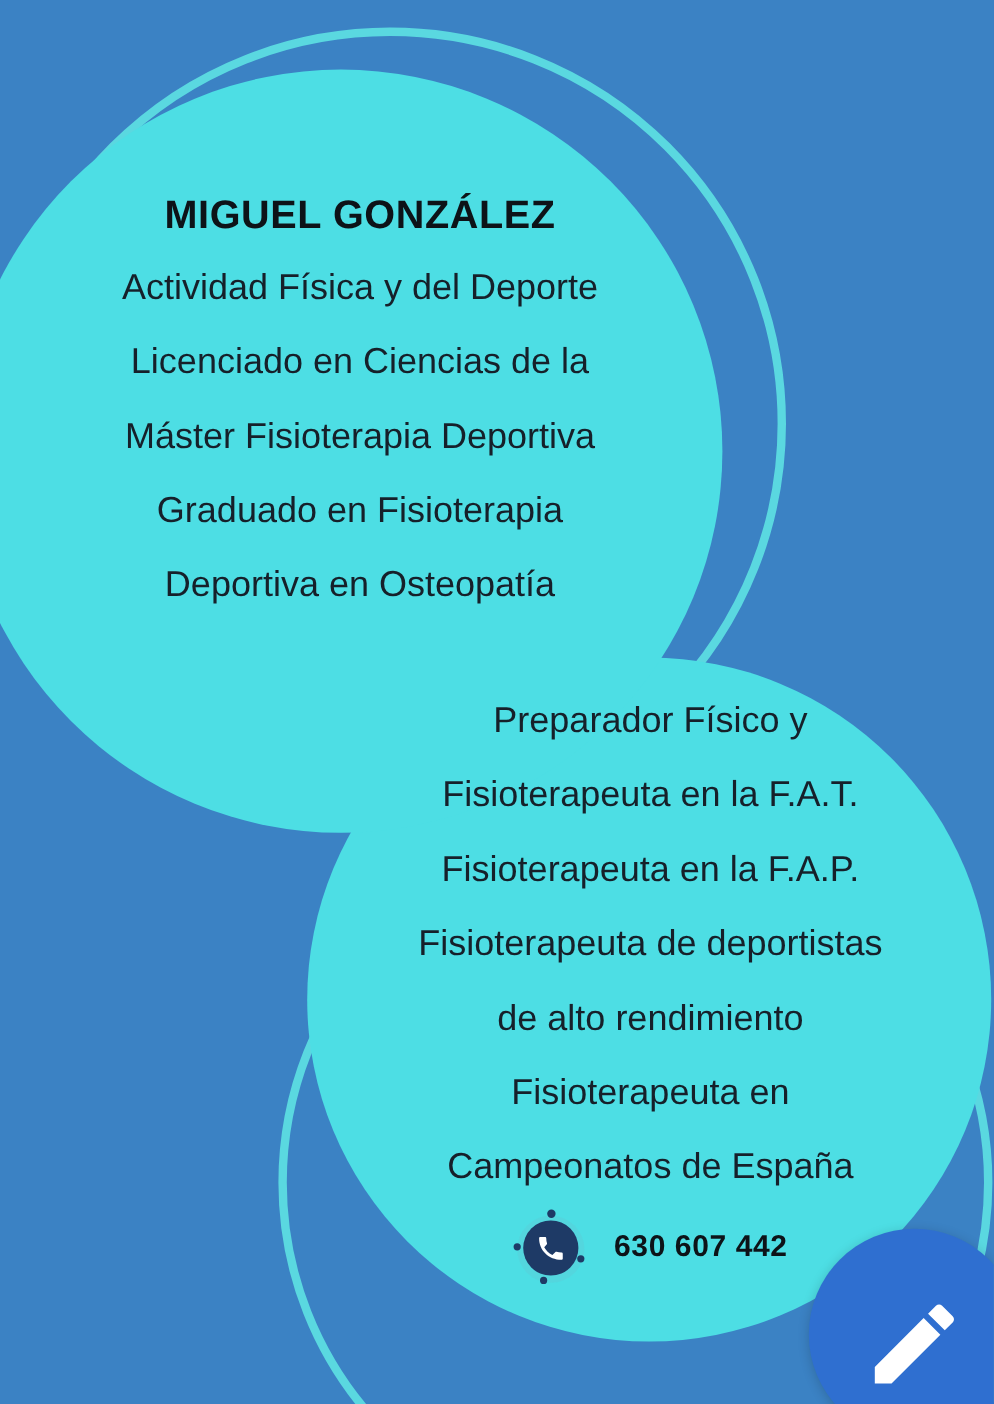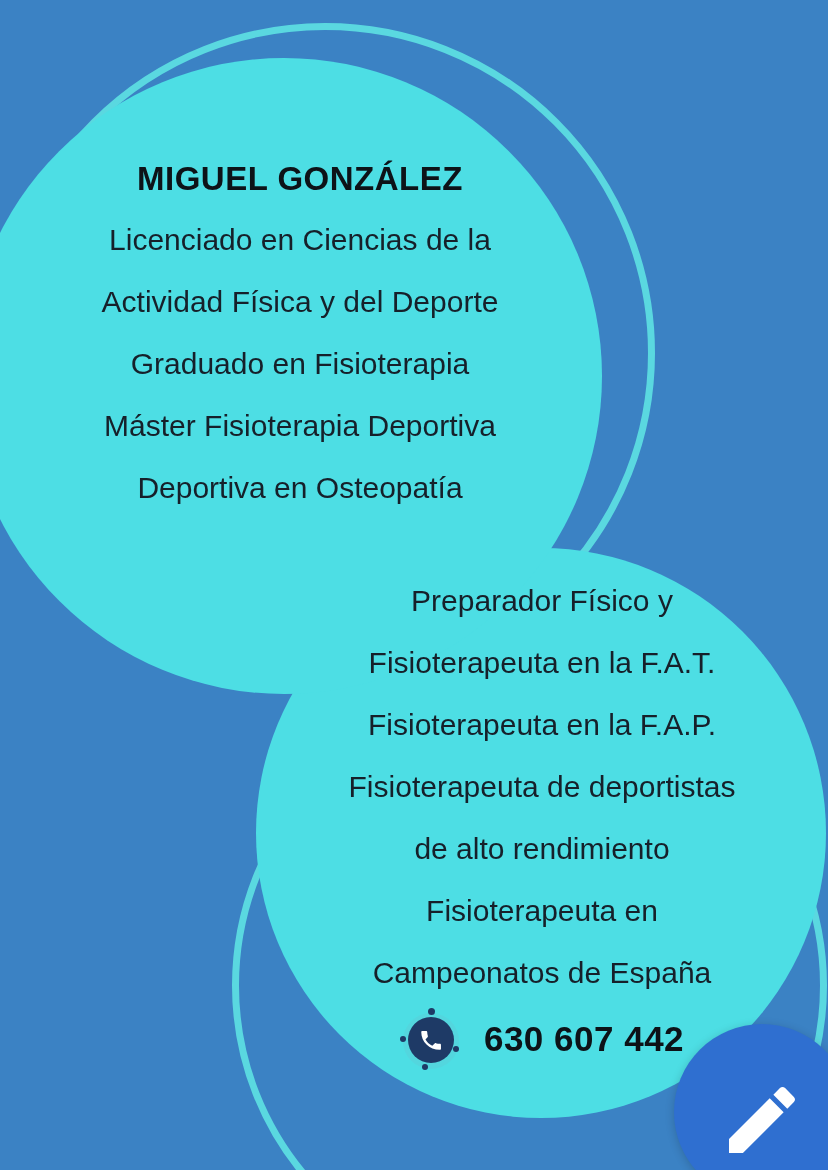--- a/index.html
+++ b/index.html
@@ -147,21 +147,21 @@
     width: 7px;
     height: 7px;
     border-radius: 50%;
     background: #1e3a66;
   }
   .phone-icon .dot.d1 { left: 28px; top: 0px; }
   .phone-icon .dot.d2 { left: 0px;  top: 28px; width: 6px; height: 6px;}
   .phone-icon .dot.d3 { left: 53px; top: 38px; width: 6px; height: 6px;}
   .phone-icon .dot.d4 { left: 22px; top: 56px; width: 6px; height: 6px;}
   .phone-number {
-    font-size: 35px;
+    font-size: 25px;
     font-weight: bold;
     color: #0d1318;
     letter-spacing: 0.5px;
   }
 
   
   .fab {
     position: absolute;
     right: -22px;
     bottom: -30px;
@@ -186,24 +186,24 @@
 <div class="canvas">
 
   <div class="ring ring-top"></div>
   <div class="ring ring-bottom"></div>
 
   <div class="blob blob-bottom"></div>
   <div class="blob blob-top"></div>
 
   <div class="text-block block-top">
     <div class="name">MIGUEL GONZÁLEZ</div>
+    <div class="line">Actividad Física y del Deporte</div>
     <div class="line">Licenciado en Ciencias de la</div>
-    <div class="line">Actividad Física y del Deporte</div>
+    <div class="line">Máster Fisioterapia Deportiva</div>
     <div class="line">Graduado en Fisioterapia</div>
-    <div class="line">Máster Fisioterapia Deportiva</div>
     <div class="line">Deportiva en Osteopatía</div>
   </div>
 
   <div class="text-block block-bottom">
     <div class="line">Preparador Físico y</div>
     <div class="line">Fisioterapeuta en la F.A.T.</div>
     <div class="line">Fisioterapeuta en la F.A.P.</div>
     <div class="line">Fisioterapeuta de deportistas</div>
     <div class="line">de alto rendimiento</div>
     <div class="line">Fisioterapeuta en</div>

